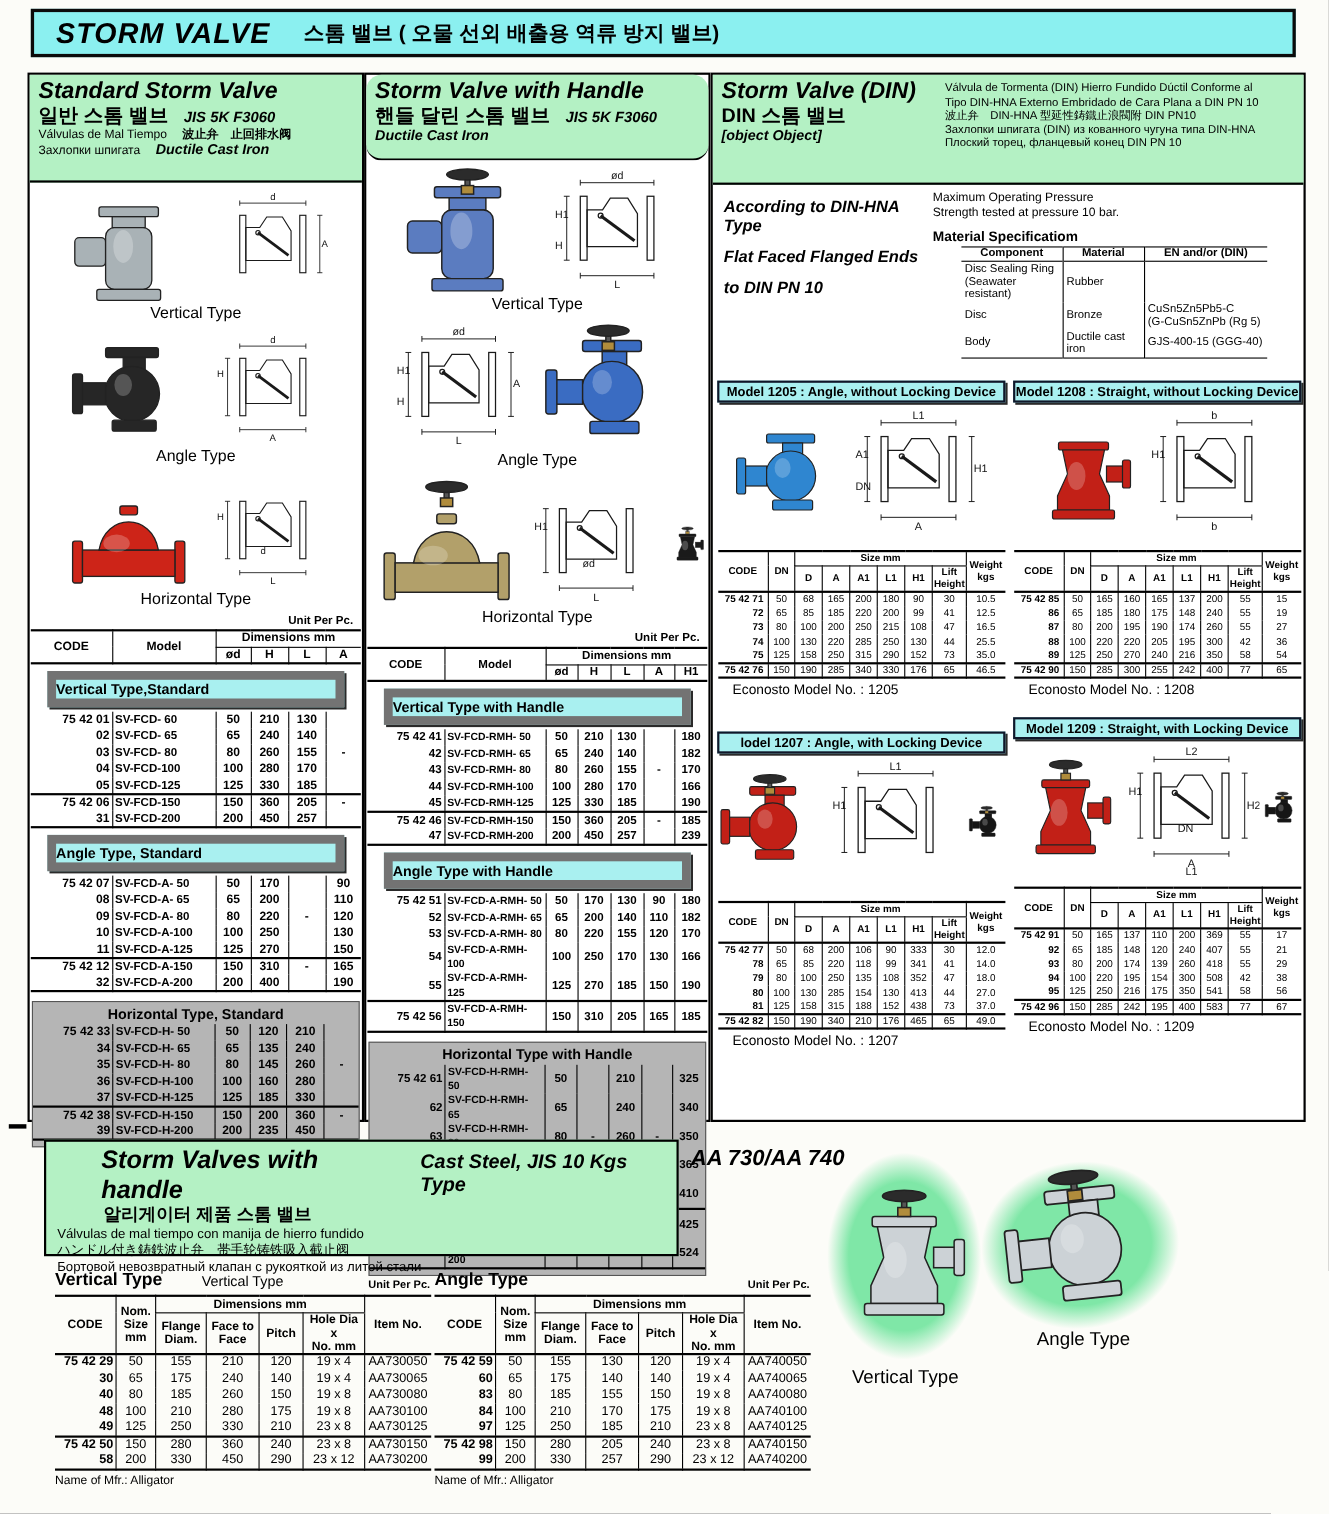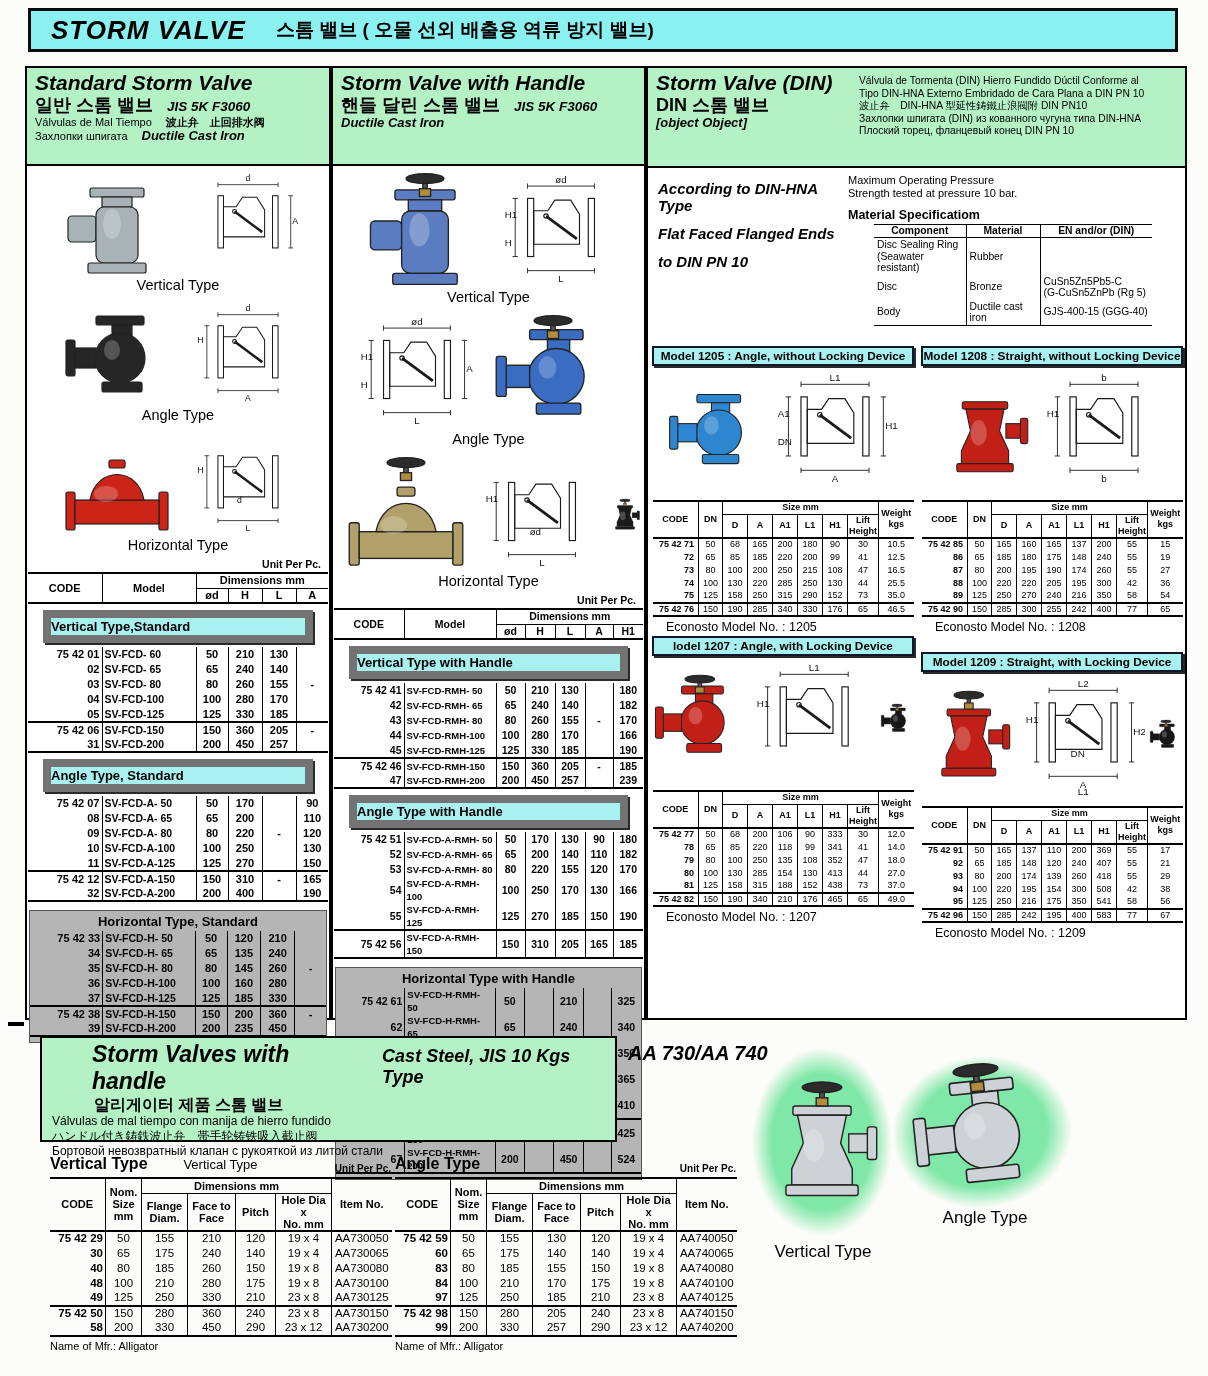--- a/index.html
+++ b/index.html
@@ -82,21 +82,21 @@
   
   .din-intro{position:relative;height:172px;}
   .iline{font-style:italic;font-weight:bold;font-size:15px;margin:0 0 11px 10px;}
   .din-intro .leftcol{position:absolute;left:0;top:12px;width:195px;}
   .din-intro .rightcol{position:absolute;left:200px;top:6px;width:330px;}
   .pline{font-size:11px;line-height:13px;}
   .mattitle{font-size:12.5px;font-weight:bold;margin:8px 0 2px;}
   .models{position:relative;height:680px;}
   .mblock{position:absolute;width:262px;}
   #m0{left:4px;top:6px;}  #m1{left:273px;top:6px;}
-  #m2{left:4px;top:296px;} #m3{left:273px;top:312px;}
+  #m2{left:4px;top:325px;} #m3{left:273px;top:312px;}
   .mtitle{background:#a9f0f0;border:2px solid #0f172a;box-shadow:2px 2px 0 #2a2a2a;
           font-weight:bold;font-size:11.8px;text-align:center;padding:1px 0;}
   .din-figure{height:128px;margin:4px 0 2px;}
   .din-figure .photo{width:100px;height:116px;}
   .din-figure .diagram{width:130px;height:120px;}
   .mfooter{font-size:12.5px;padding:3px 0 0 14px;}
 
   
   .dashmark{position:absolute;left:8px;top:1022px;width:16px;height:4px;background:#000;}
   .greenbox{position:absolute;left:40px;top:1036px;width:577px;height:106px;background:#b4f1c4;
@@ -508,21 +508,21 @@
                 <td class="num vl" data-interactable="false">450</td>
                 <td class="num vl" data-interactable="false"></td>
               </tr>
             </tbody>
           </table>
         </div>
       </div>
   </div>
 
   <div id="col2" class="colbox" data-interactable="false">
-    <div class="colhead" style="height:98px;" data-interactable="false">
+    <div class="colhead" style="height:78px;border-radius:14px;" data-interactable="false">
       <div class="t" data-interactable="false">Storm Valve with Handle</div>
       <div class="row">
           <span class="kr" data-interactable="false">핸들 달린 스톰 밸브</span>
         <span class="jis" data-interactable="false">JIS 5K F3060</span>
         </div>
       <div class="row">
           <span class="mat" data-interactable="false">Ductile Cast Iron</span>
         </div>
     </div>
     <div class="figure" id="fig-c2-0" data-interactable="false">

